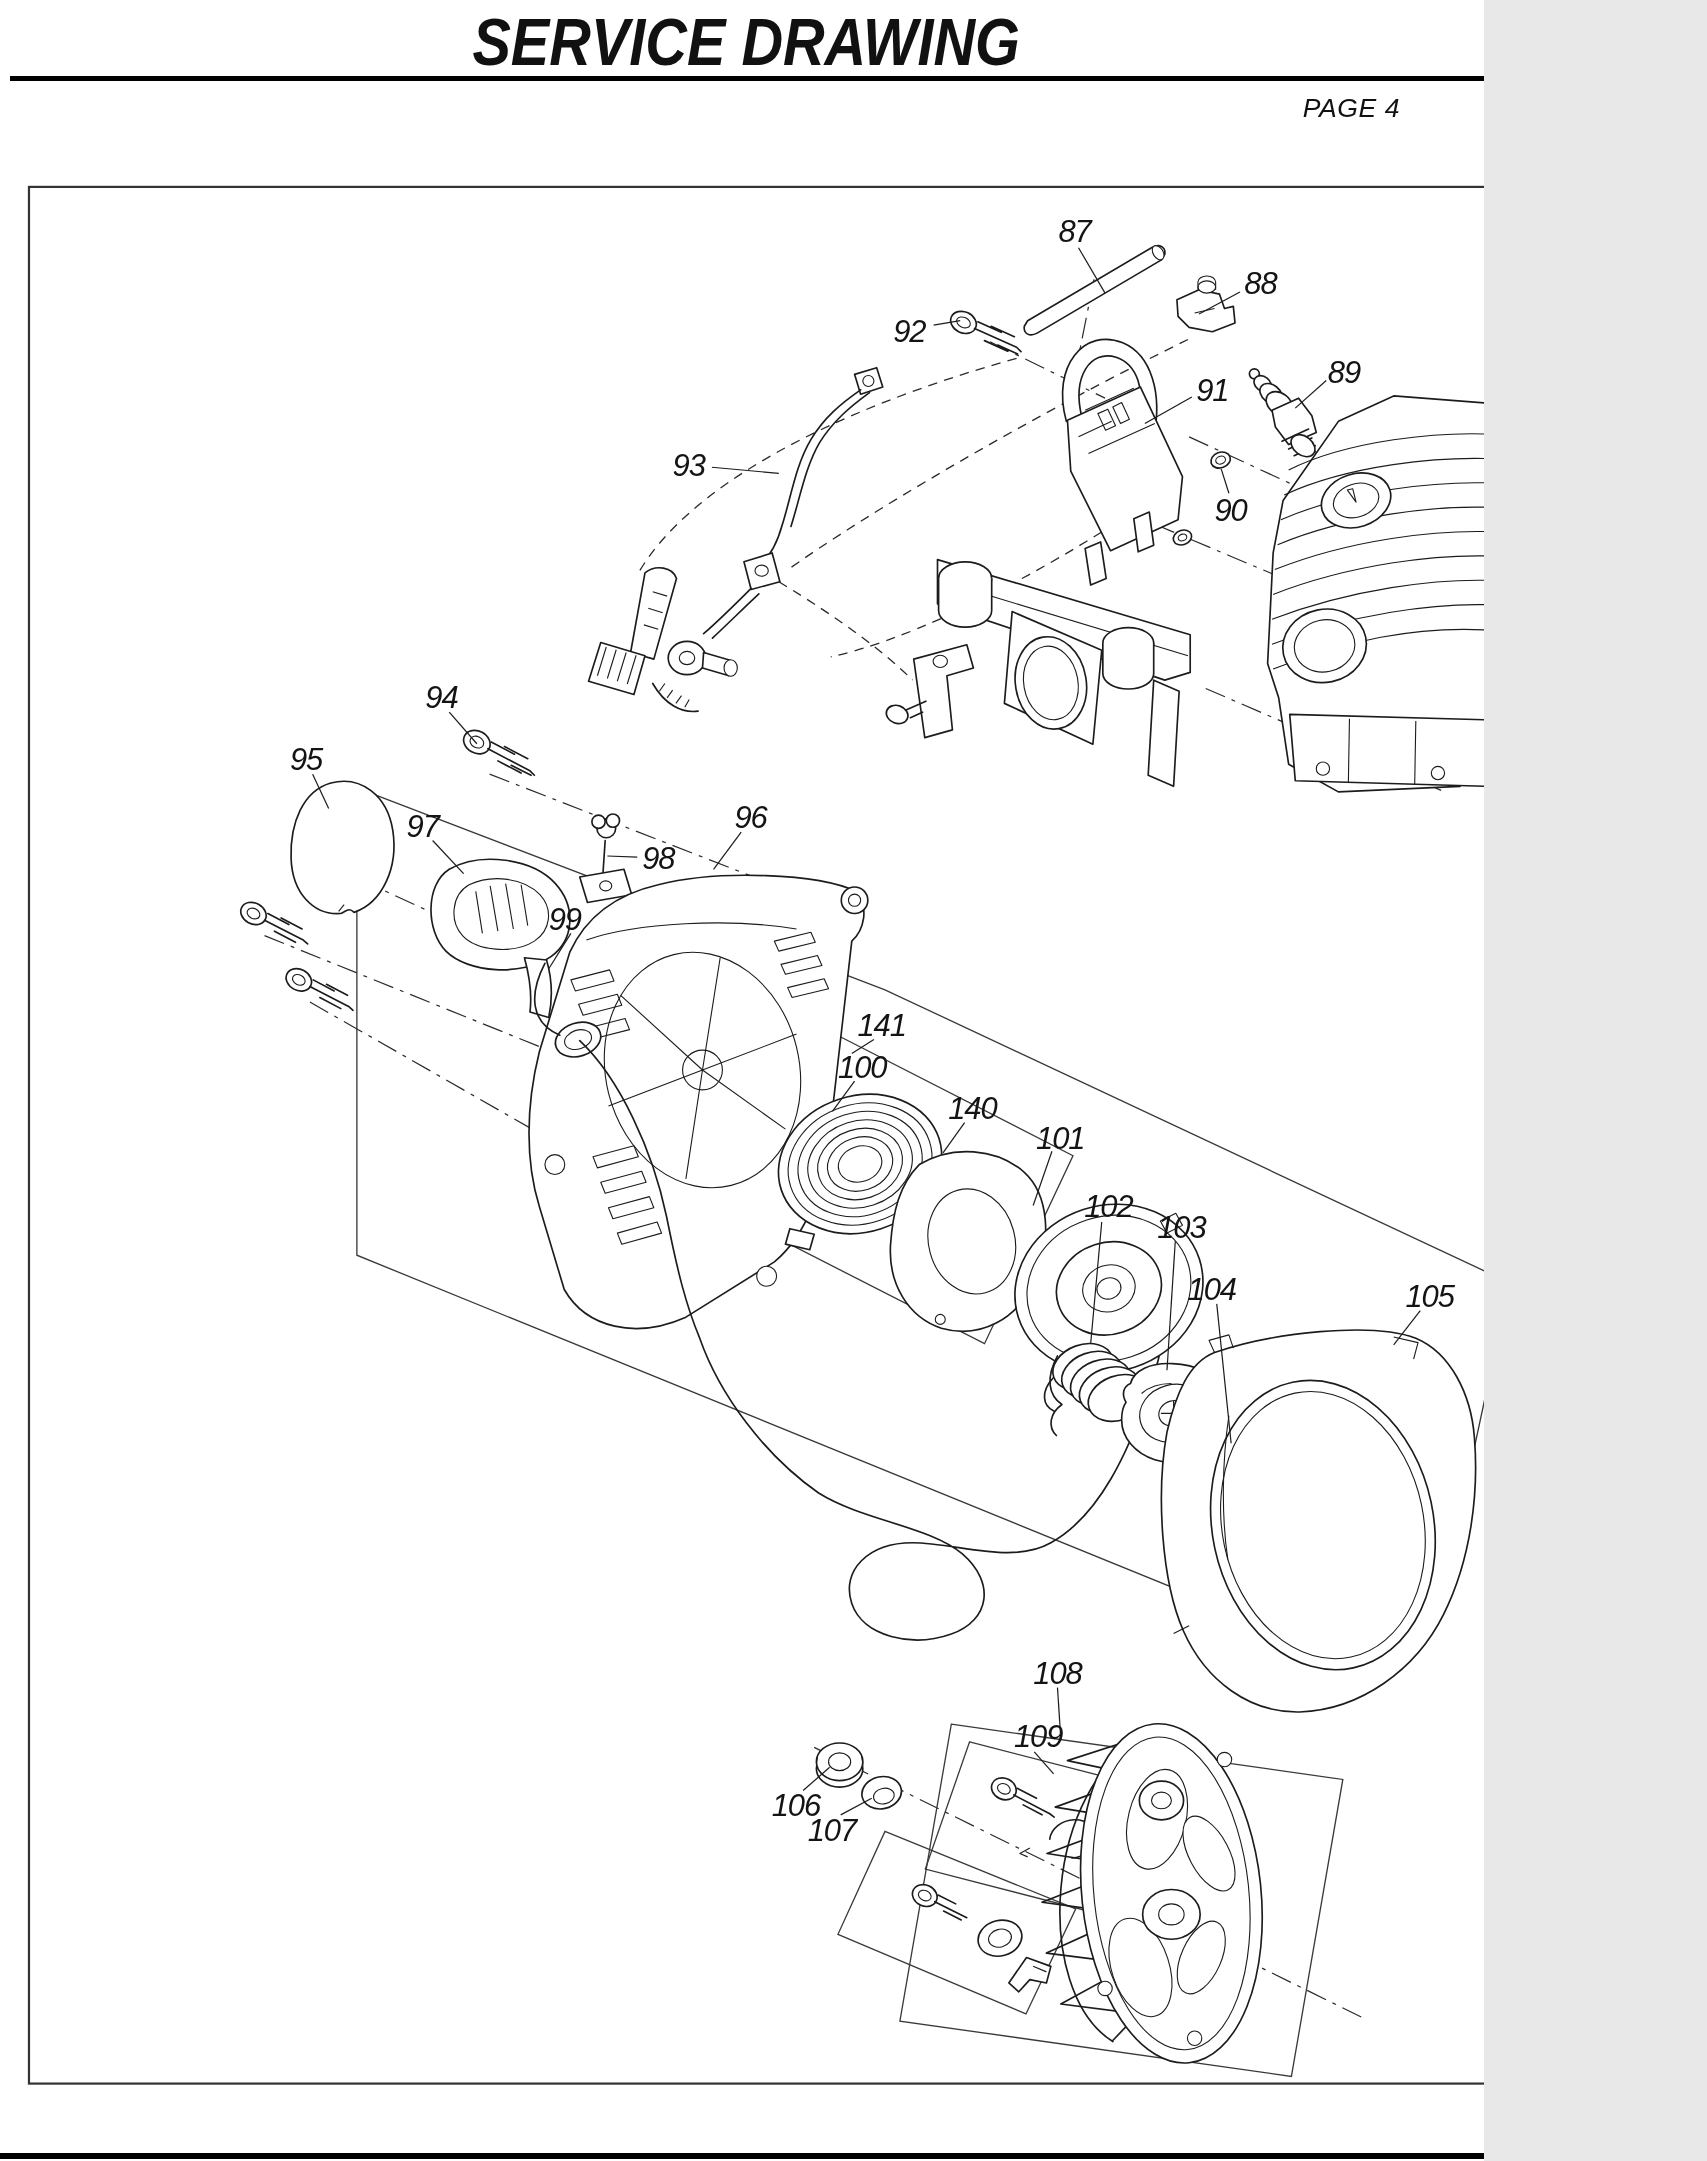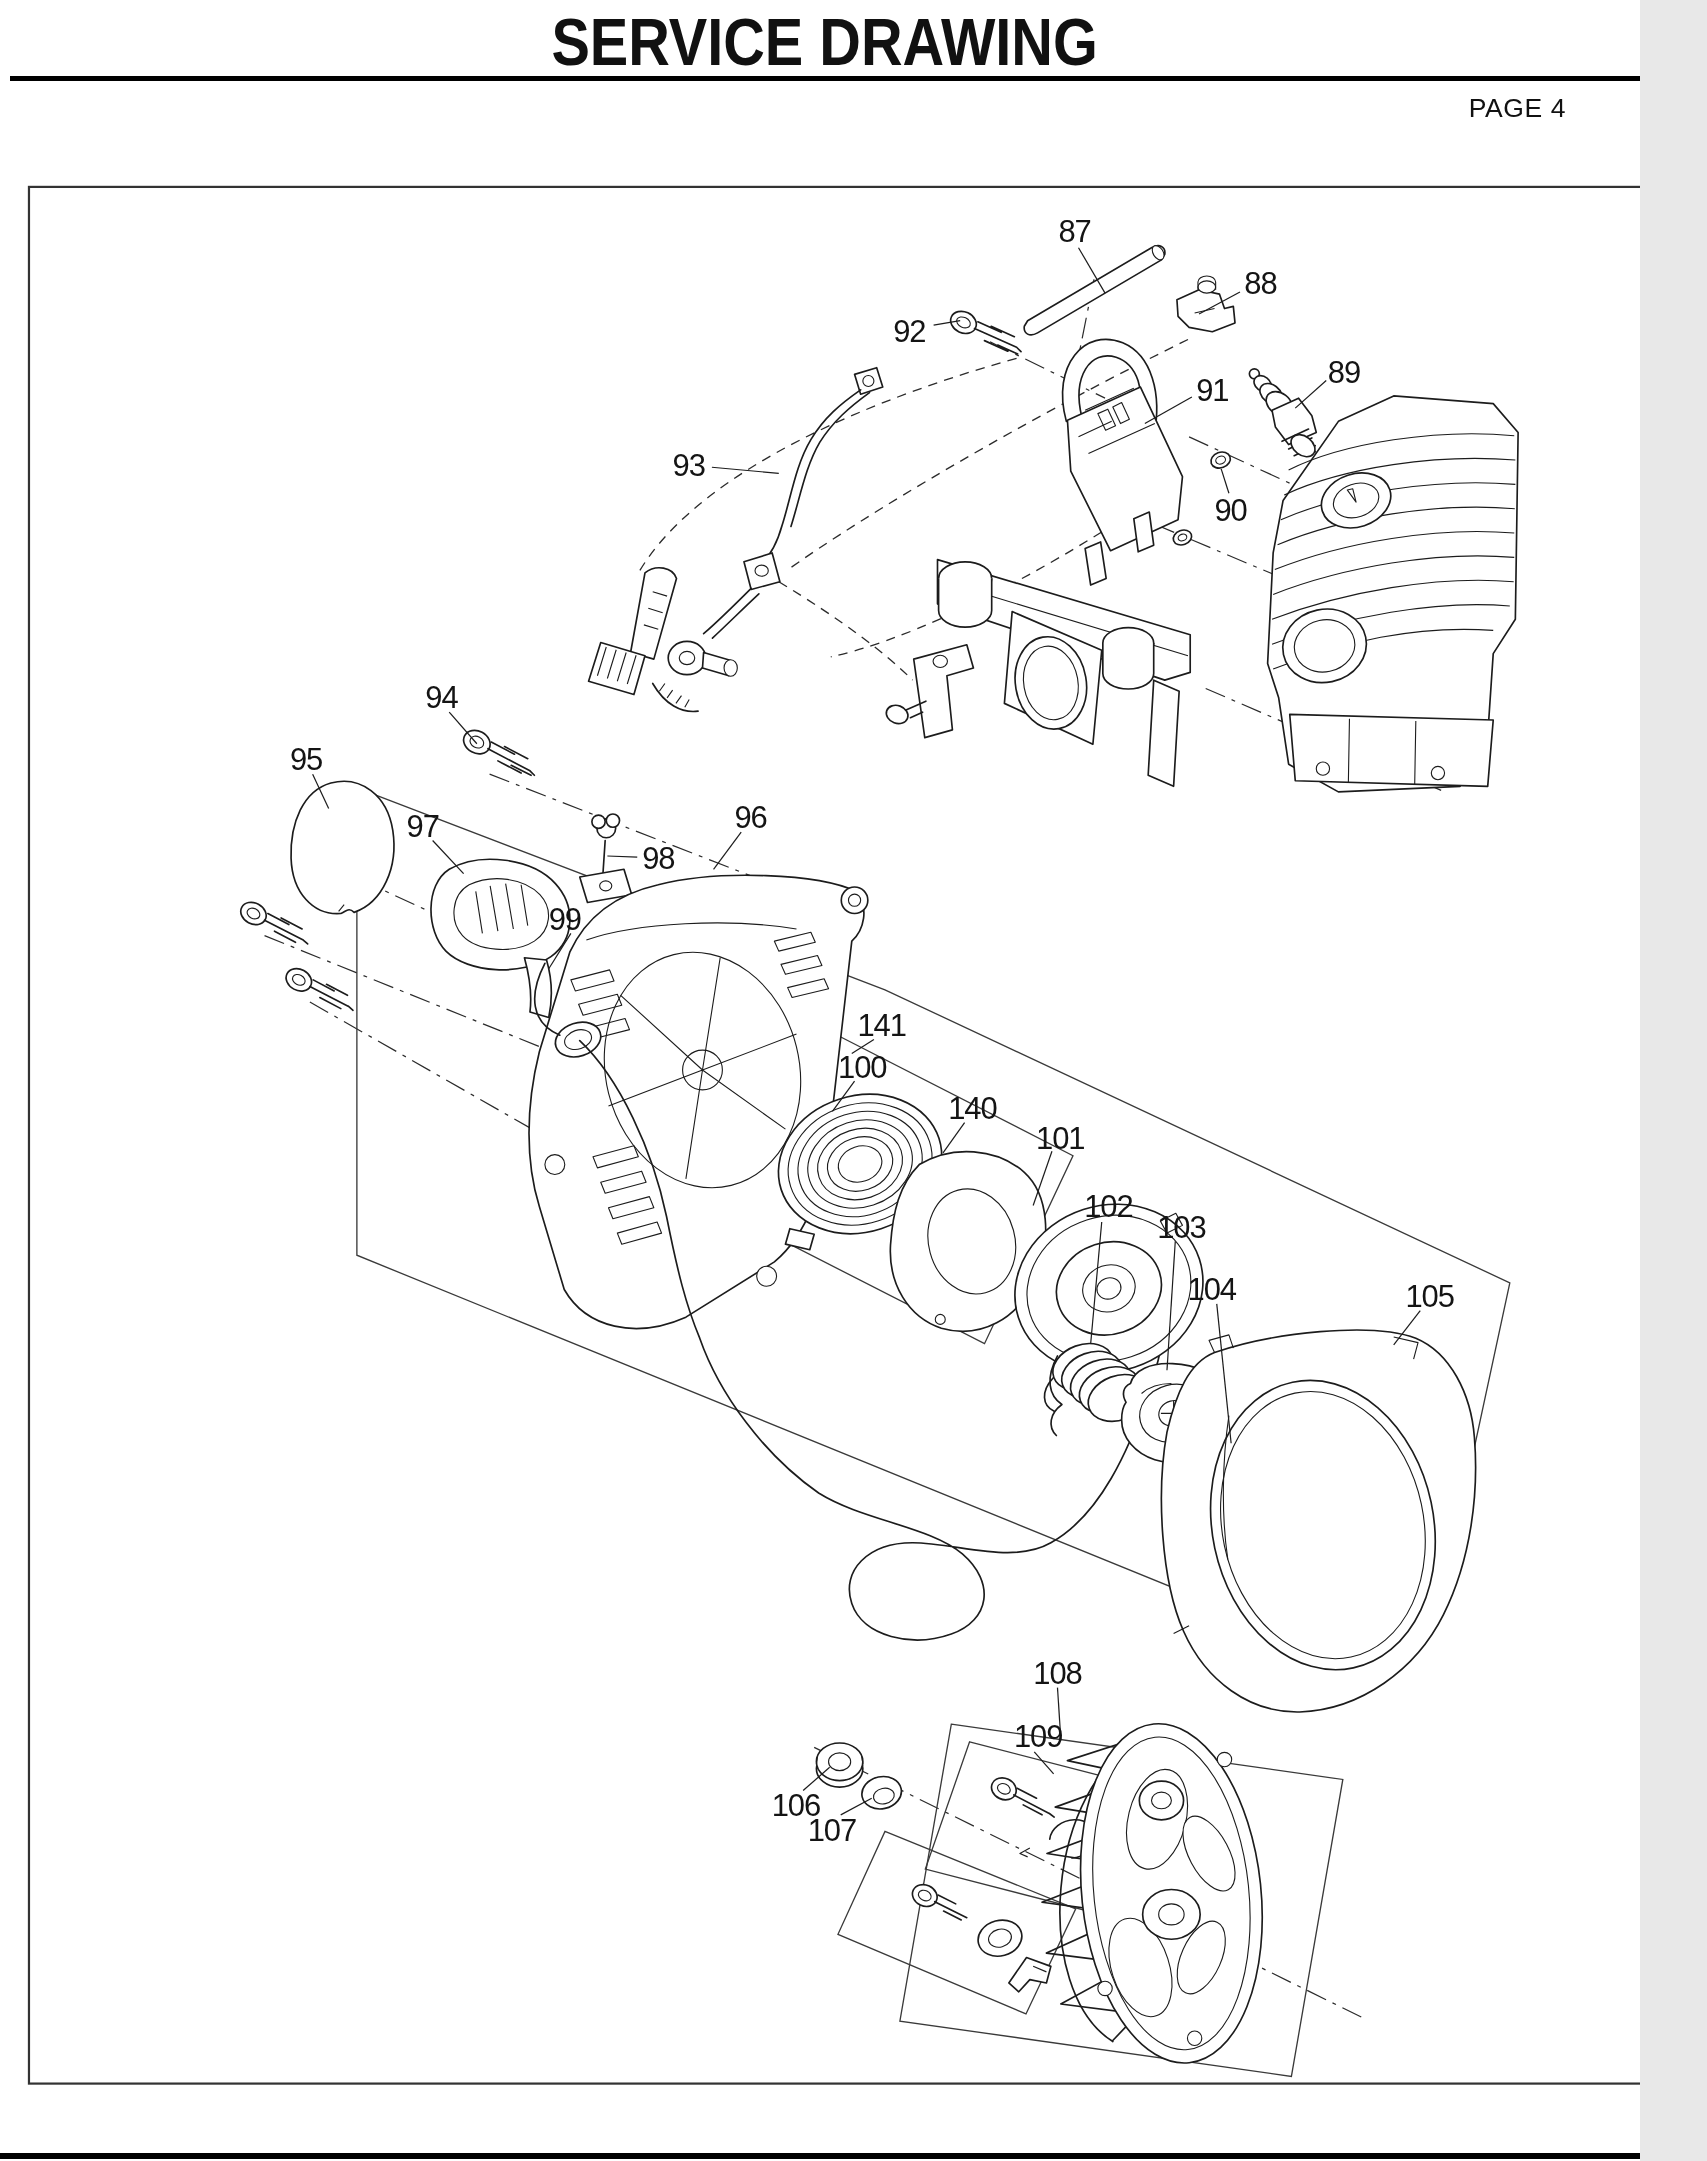--- a/index.html
+++ b/index.html
@@ -1,23 +1,23 @@
 <!DOCTYPE html>
 <html style="font-size:8.8px"><head>
 <meta charset="utf-8">
 <style>
   html,body{margin:0;padding:0;background:#e8e8e8;}
-  .page{position:relative;width:1640px;height:2161px;background:#ffffff;overflow:hidden;
-        font-family:"Liberation Sans",sans-serif;color:#111;}
+  .page{position:relative;width:1484px;height:2161px;background:#ffffff;overflow:hidden;
+        font-family:"Liberation Sans",sans-serif;color:#111;font-style:italic;}
   .title{position:absolute;top:3.3px;left:0;width:100%;margin:0;text-align:center;
          font-size:67px;font-weight:bold;letter-spacing:0px;transform:scaleX(0.86);
          transform-origin:52% 50%;white-space:nowrap;}
   .rule-top{position:absolute;top:76px;left:10px;width:1688px;height:5px;background:#000;}
   .rule-bottom{position:absolute;top:2153px;left:0;width:1708px;height:6px;background:#000;}
-  .page-num{position:absolute;top:93px;right:74px;font-size:26.5px;letter-spacing:0.6px;}
+  .page-num{position:absolute;top:93px;right:84px;font-size:26.5px;letter-spacing:0.6px;}
   .model{position:absolute;top:122px;left:14.4px;font-size:37px;letter-spacing:0px;}
   svg.drawing{position:absolute;left:0;top:0;width:1708px;height:2161px;}
   .s  {fill:#ffffff;stroke:#1c1c1c;stroke-width:3;stroke-linejoin:round;}
   .sn {fill:none;stroke:#1c1c1c;stroke-width:3;stroke-linejoin:round;stroke-linecap:round;}
   .t  {fill:none;stroke:#1c1c1c;stroke-width:2;stroke-linejoin:round;}
   .st {fill:#ffffff;stroke:#1c1c1c;stroke-width:2;}
   .dd {fill:none;stroke:#2b2b2b;stroke-width:2.2;stroke-dasharray:38 13 7 13;}
   .dsh{fill:none;stroke:#2b2b2b;stroke-width:2.4;stroke-dasharray:17 13;}
   .box{fill:none;stroke:#3a3a3a;stroke-width:2.4;}
   .lead{stroke:#1c1c1c;stroke-width:2.2;}

